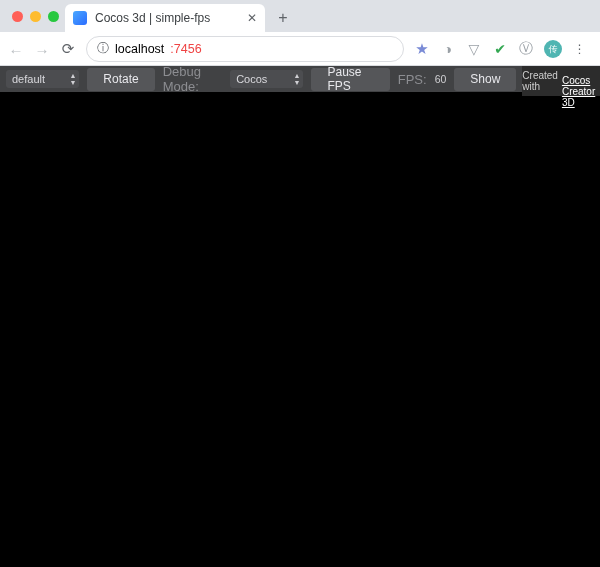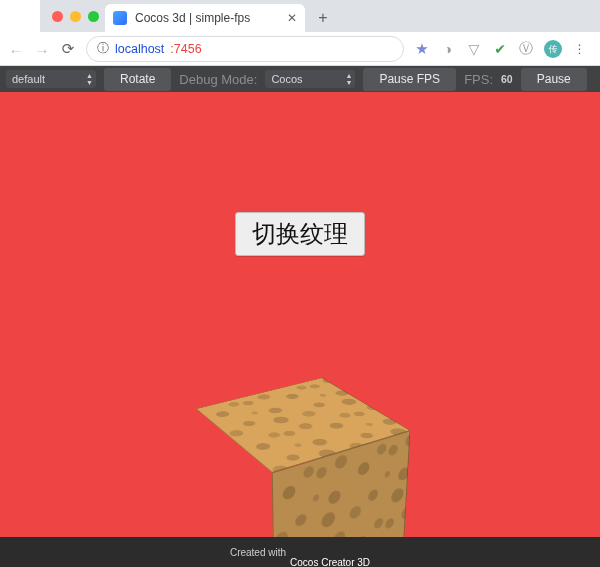--- a/index.html
+++ b/index.html
@@ -2,21 +2,21 @@
 <html><head>
 <meta charset="utf-8">
 <style>
   * { box-sizing: border-box; margin: 0; padding: 0; font-family: -apple-system, "Helvetica Neue", Arial, sans-serif; }
   html, body { width: 600px; height: 567px; overflow: hidden; }
 
   
   .chrome { width: 600px; height: 567px; background: #fff; display: flex; flex-direction: column; }
   .tabstrip {
     height: 32px; background: #dee1e6; display: flex; align-items: flex-end;
-    padding-left: 8px; position: relative; margin-left: 40px;
+    padding-left: 8px; position: relative;
   }
   .traffic { display: flex; gap: 7px; align-items: center; padding: 0 6px 10px 4px; }
   .tl { width: 11px; height: 11px; border-radius: 50%; }
   .tl.red { background: #ff5f57; }
   .tl.yel { background: #febc2e; }
   .tl.grn { background: #28c840; }
   .tab {
     height: 28px; background: #ffffff; border-radius: 6px 6px 0 0;
     display: flex; align-items: center; padding: 0 8px; min-width: 200px;
     font-size: 12px; color: #3c4043; gap: 8px;
@@ -36,51 +36,51 @@
     display: flex; align-items: center; padding: 0 8px; gap: 10px;
   }
   .navicon { color: #5f6368; font-size: 15px; width: 16px; text-align: center; cursor: pointer; }
   .navicon.disabled { color: #bcc0c4; cursor: default; }
   .addr {
     flex: 1; height: 26px; border: 1px solid #dadce0; border-radius: 13px;
     display: flex; align-items: center; padding: 0 10px; font-size: 12.5px;
     color: #202124; gap: 6px;
   }
   .addr .info { color: #5f6368; font-size: 12px; }
-  .addr .host { color: #1d4ed8; }
+  .addr .host { color: #000000; }
   .addr .port { color: #ef4444; }
   .exticons { display: flex; gap: 10px; align-items: center; padding-right: 4px; }
   .ext { width: 16px; height: 16px; color: #9aa0a6; display:flex;align-items:center;justify-content:center;font-size:14px;}
   .ext.star { color: #7a8bd6; font-size: 15px; }
   .ext.green { color: #34a853; }
   .ext.circle{ width:18px;height:18px;border-radius:50%;background:#4fb5b2;color:#fff;font-size:9px;line-height:18px;text-align:center;}
   .ext.more  { letter-spacing:1px; font-size:12px; color:#5f6368;}
 
   
-  .page { flex: 1; display: flex; flex-direction: column; background: #ef4444; position: relative; }
+  .page { flex: 1; display: flex; flex-direction: row; background: #000000; position: relative; }
   .toolbar {
     height: 26px; background: #414244; display: flex; align-items: center;
     padding: 0 6px; gap: 8px; font-size: 11px; color: #cfcfd2;
   }
   .sel {
     background: #4c4d50; color: #d9d9dd; height: 18px; border-radius: 3px;
     display: flex; align-items: center; padding: 0 14px 0 6px;
     position: relative; cursor: pointer;
   }
   .sel .updown {
     position: absolute; right: 3px; top: 2px; font-size: 7px; line-height: 7px;
     color: #d0d0d4; display: flex; flex-direction: column;
   }
   .btn {
     background: #555659; color: #e8e8ec; height: 23px; border-radius: 3px;
     display: flex; align-items: center; padding: 0 16px; cursor: pointer;
     font-size: 12px;
   }
   .tlabel { color: #8c8d91; font-size: 13px; }
-  .fpsval { color: #cfcfd2; font-size: 10.5px; font-weight: bold; }
+  .fpsval { color: #cfcfd2; font-size: 10.5px; }
   .sel.wide { width: 90px; }
   .sel.info { width: 90px; }
 
   .canvas { flex: 1; position: relative; overflow: hidden; }
   .switch-btn {
     position: absolute; left: 50%; top: 120px; transform: translateX(-50%);
     background: #eeeeee; border: 1px solid #bdbdbd; border-radius: 3px;
     padding: 5px 16px; font-size: 24px; color: #111; cursor: pointer;
     box-shadow: 0 1px 1px rgba(0,0,0,.15);
   }
@@ -173,21 +173,21 @@
       <div class="sel info">
         <span>Cocos</span>
         <span class="updown">
             <span>▲</span>
             <span>▼</span>
           </span>
       </div>
       <div class="btn">Pause FPS</div>
       <span class="tlabel">FPS:</span>
       <span class="fpsval">60</span>
-      <div class="btn">Pause</div>
+      <div class="btn">Show</div>
     </div>
 
     <div class="canvas">
       <div class="switch-btn">切换纹理</div>
 
       <div class="scene">
         <div class="cube">
 
           <div class="face top"></div>
           <div class="face right"></div>

